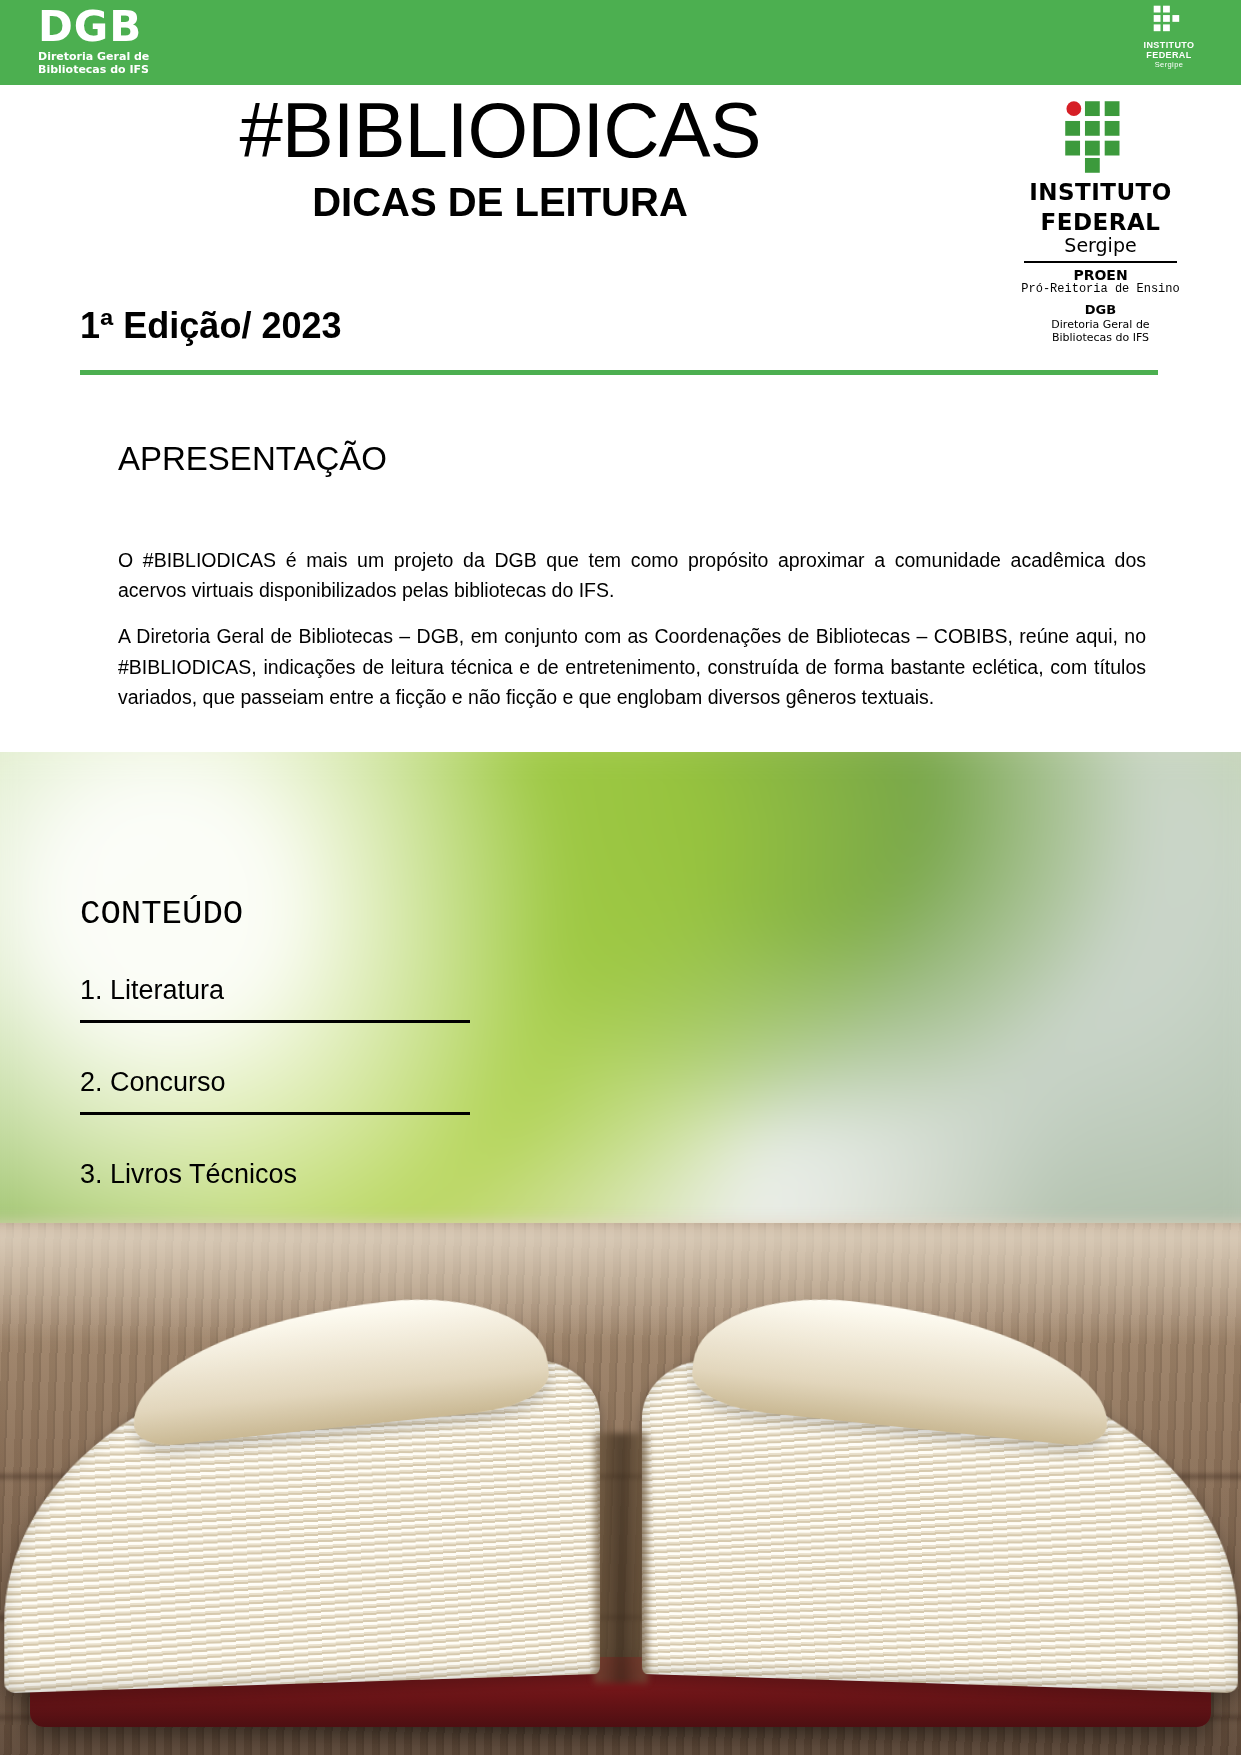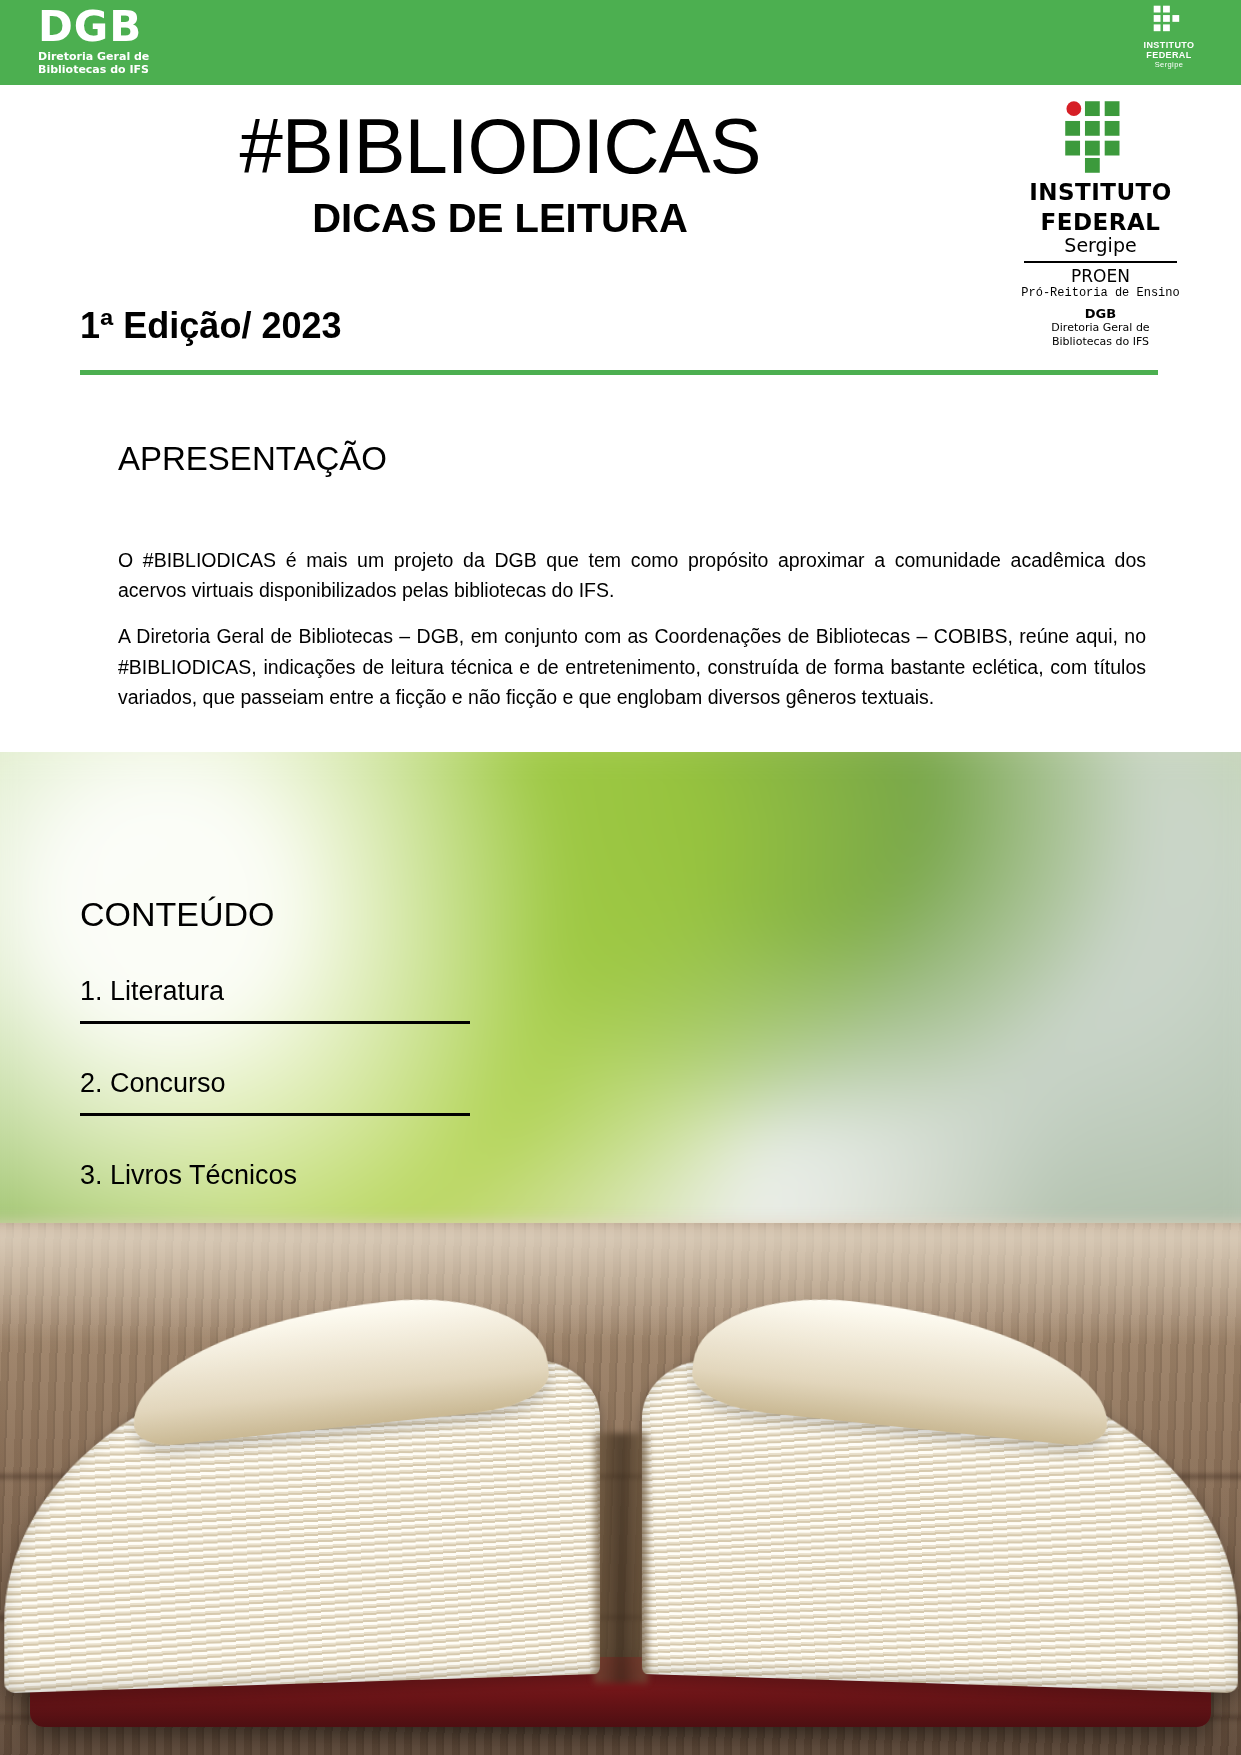--- a/index.html
+++ b/index.html
@@ -77,21 +77,21 @@
     top: 85px;
     left: 0;
     width: 1000px;
     text-align: center;
   }
   .main-title {
     font-size: 78px;
     font-weight: normal;
     letter-spacing: -1px;
     margin: 0;
-    padding-top: 16px;
+    padding-top: 0;
     font-family: "Liberation Sans", sans-serif;
   }
   .sub-title {
     font-size: 40px;
     margin: 0;
     padding-top: 4px;
     font-family: "Liberation Sans", sans-serif;
   }
 
   
@@ -120,22 +120,22 @@
     font-size: 19px;
     line-height: 1.1;
     margin-top: 1px;
     font-family: "DejaVu Sans", sans-serif;
   }
   .brand-rule {
     border-top: 2px solid #000;
     margin: 5px 6px 4px 6px;
   }
   .brand-proen {
-    font-size: 17px;
-    font-weight: normal;
+    font-size: 14px;
+    font-weight: bold;
     line-height: 1.15;
     font-family: "DejaVu Sans", sans-serif;
   }
   .brand-proen-sub {
     font-size: 12px;
     line-height: 1.15;
     font-family: Liberation Mono, monospace;
   }
   .brand-dgb {
     font-size: 13px;
@@ -342,21 +342,21 @@
   
   .conteudo {
     position: absolute;
     top: 895px;
     left: 80px;
     width: 520px;
     z-index: 5;
   }
   .conteudo-heading {
     font-size: 34px;
-    font-family: Liberation Sans, sans-serif;
+    font-family: Liberation Mono, monospace;
     margin: 0 0 42px 0;
   }
   .conteudo-item {
     font-size: 27px;
     font-family: "Liberation Sans", sans-serif;
     margin: 0 0 14px 0;
   }
   .conteudo-rule {
     width: 390px;
     height: 3px;

